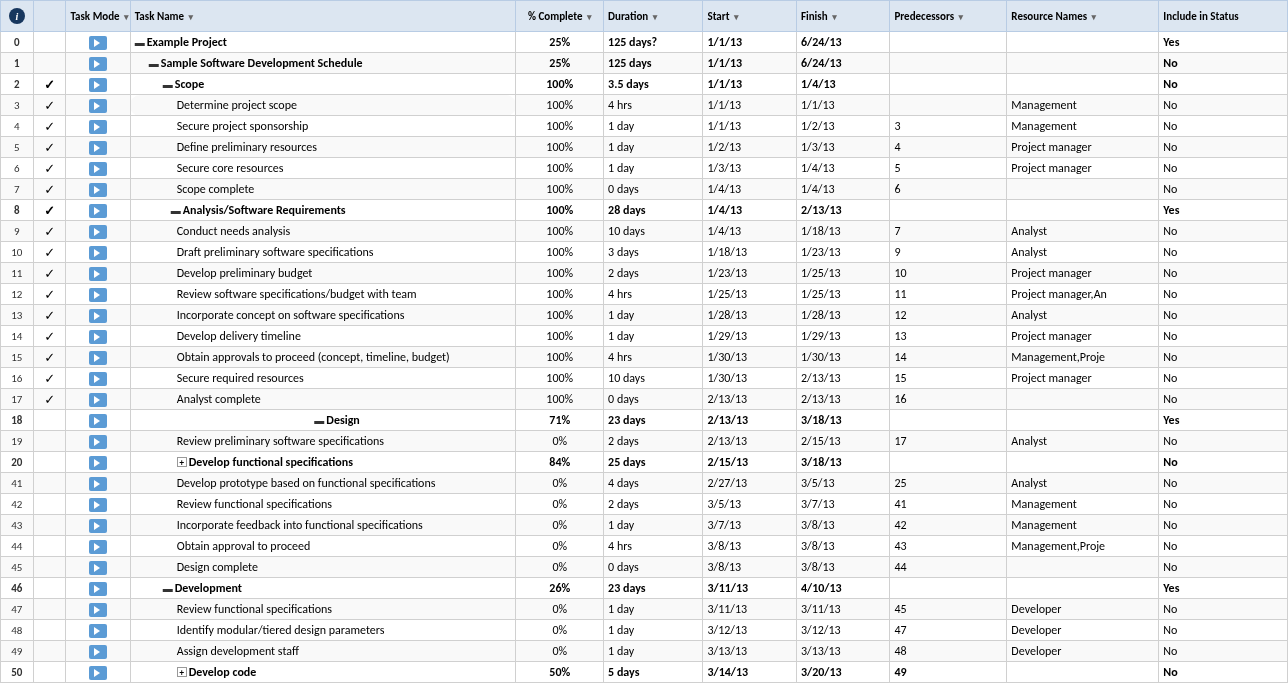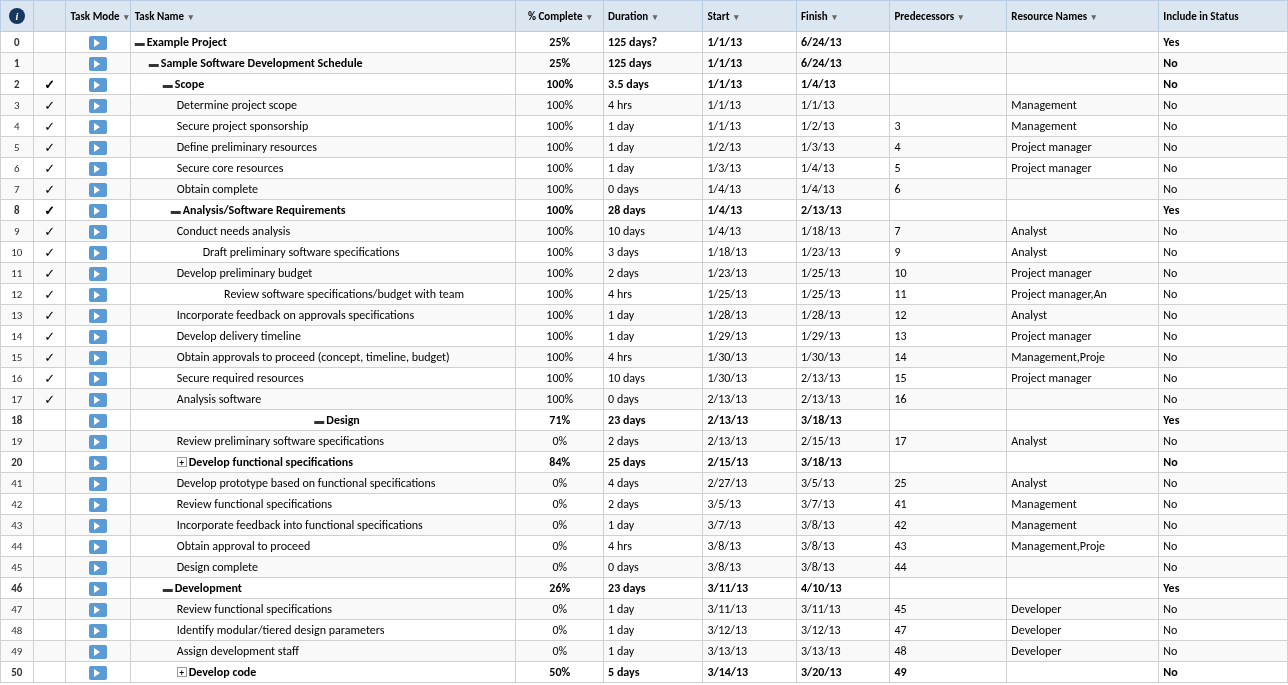--- a/index.html
+++ b/index.html
@@ -223,21 +223,21 @@
           <td class="col-start">1/3/13</td>
           <td class="col-finish">1/4/13</td>
           <td class="col-predecessors">5</td>
           <td class="col-resource">Project manager</td>
           <td class="col-include">No</td>
         </tr>
         <tr>
           <td class="col-id" style="text-align: center; font-size: 11px; color: rgb(51, 51, 51);">7</td>
           <td class="col-info" style="text-align: center;"><span class="checkmark">✓</span></td>
           <td class="col-task-mode" style="text-align: center;"><span style="display: inline-block; width: 18px; height: 14px; background: rgb(91, 155, 213); border-radius: 2px; position: relative; vertical-align: middle;"><span style="display: block; width: 0px; height: 0px; border-left: 6px solid white; border-top: 4px solid transparent; border-bottom: 4px solid transparent; position: absolute; top: 3px; left: 5px;"></span></span></td>
-          <td class="col-task-name" style="padding-left: 46px;"><span>Obtain complete</span></td>
+          <td class="col-task-name" style="padding-left: 46px;"><span>Scope complete</span></td>
           <td class="col-pct" style="text-align: center;">100%</td>
           <td class="col-duration">0 days</td>
           <td class="col-start">1/4/13</td>
           <td class="col-finish">1/4/13</td>
           <td class="col-predecessors">6</td>
           <td class="col-resource"></td>
           <td class="col-include">No</td>
         </tr>
         <tr class="bold-row">
           <td class="col-id" style="text-align: center; font-size: 11px; color: rgb(51, 51, 51);">8</td>
@@ -262,21 +262,21 @@
           <td class="col-start">1/4/13</td>
           <td class="col-finish">1/18/13</td>
           <td class="col-predecessors">7</td>
           <td class="col-resource">Analyst</td>
           <td class="col-include">No</td>
         </tr>
         <tr>
           <td class="col-id" style="text-align: center; font-size: 11px; color: rgb(51, 51, 51);">10</td>
           <td class="col-info" style="text-align: center;"><span class="checkmark">✓</span></td>
           <td class="col-task-mode" style="text-align: center;"><span style="display: inline-block; width: 18px; height: 14px; background: rgb(91, 155, 213); border-radius: 2px; position: relative; vertical-align: middle;"><span style="display: block; width: 0px; height: 0px; border-left: 6px solid white; border-top: 4px solid transparent; border-bottom: 4px solid transparent; position: absolute; top: 3px; left: 5px;"></span></span></td>
-          <td class="col-task-name" style="padding-left: 72px;"><span>Draft preliminary software specifications</span></td>
+          <td class="col-task-name" style="padding-left: 46px;"><span>Draft preliminary software specifications</span></td>
           <td class="col-pct" style="text-align: center;">100%</td>
           <td class="col-duration">3 days</td>
           <td class="col-start">1/18/13</td>
           <td class="col-finish">1/23/13</td>
           <td class="col-predecessors">9</td>
           <td class="col-resource">Analyst</td>
           <td class="col-include">No</td>
         </tr>
         <tr>
           <td class="col-id" style="text-align: center; font-size: 11px; color: rgb(51, 51, 51);">11</td>
@@ -288,34 +288,34 @@
           <td class="col-start">1/23/13</td>
           <td class="col-finish">1/25/13</td>
           <td class="col-predecessors">10</td>
           <td class="col-resource">Project manager</td>
           <td class="col-include">No</td>
         </tr>
         <tr>
           <td class="col-id" style="text-align: center; font-size: 11px; color: rgb(51, 51, 51);">12</td>
           <td class="col-info" style="text-align: center;"><span class="checkmark">✓</span></td>
           <td class="col-task-mode" style="text-align: center;"><span style="display: inline-block; width: 18px; height: 14px; background: rgb(91, 155, 213); border-radius: 2px; position: relative; vertical-align: middle;"><span style="display: block; width: 0px; height: 0px; border-left: 6px solid white; border-top: 4px solid transparent; border-bottom: 4px solid transparent; position: absolute; top: 3px; left: 5px;"></span></span></td>
-          <td class="col-task-name" style="padding-left: 46px; text-align: center;"><span>Review software specifications/budget with team</span></td>
+          <td class="col-task-name" style="padding-left: 46px;"><span>Review software specifications/budget with team</span></td>
           <td class="col-pct" style="text-align: center;">100%</td>
           <td class="col-duration">4 hrs</td>
           <td class="col-start">1/25/13</td>
           <td class="col-finish">1/25/13</td>
           <td class="col-predecessors">11</td>
           <td class="col-resource">Project manager,An</td>
           <td class="col-include">No</td>
         </tr>
         <tr>
           <td class="col-id" style="text-align: center; font-size: 11px; color: rgb(51, 51, 51);">13</td>
           <td class="col-info" style="text-align: center;"><span class="checkmark">✓</span></td>
           <td class="col-task-mode" style="text-align: center;"><span style="display: inline-block; width: 18px; height: 14px; background: rgb(91, 155, 213); border-radius: 2px; position: relative; vertical-align: middle;"><span style="display: block; width: 0px; height: 0px; border-left: 6px solid white; border-top: 4px solid transparent; border-bottom: 4px solid transparent; position: absolute; top: 3px; left: 5px;"></span></span></td>
-          <td class="col-task-name" style="padding-left: 46px;"><span>Incorporate feedback on approvals specifications</span></td>
+          <td class="col-task-name" style="padding-left: 46px;"><span>Incorporate concept on software specifications</span></td>
           <td class="col-pct" style="text-align: center;">100%</td>
           <td class="col-duration">1 day</td>
           <td class="col-start">1/28/13</td>
           <td class="col-finish">1/28/13</td>
           <td class="col-predecessors">12</td>
           <td class="col-resource">Analyst</td>
           <td class="col-include">No</td>
         </tr>
         <tr>
           <td class="col-id" style="text-align: center; font-size: 11px; color: rgb(51, 51, 51);">14</td>
@@ -353,21 +353,21 @@
           <td class="col-start">1/30/13</td>
           <td class="col-finish">2/13/13</td>
           <td class="col-predecessors">15</td>
           <td class="col-resource">Project manager</td>
           <td class="col-include">No</td>
         </tr>
         <tr>
           <td class="col-id" style="text-align: center; font-size: 11px; color: rgb(51, 51, 51);">17</td>
           <td class="col-info" style="text-align: center;"><span class="checkmark">✓</span></td>
           <td class="col-task-mode" style="text-align: center;"><span style="display: inline-block; width: 18px; height: 14px; background: rgb(91, 155, 213); border-radius: 2px; position: relative; vertical-align: middle;"><span style="display: block; width: 0px; height: 0px; border-left: 6px solid white; border-top: 4px solid transparent; border-bottom: 4px solid transparent; position: absolute; top: 3px; left: 5px;"></span></span></td>
-          <td class="col-task-name" style="padding-left: 46px;"><span>Analysis software</span></td>
+          <td class="col-task-name" style="padding-left: 46px;"><span>Analyst complete</span></td>
           <td class="col-pct" style="text-align: center;">100%</td>
           <td class="col-duration">0 days</td>
           <td class="col-start">2/13/13</td>
           <td class="col-finish">2/13/13</td>
           <td class="col-predecessors">16</td>
           <td class="col-resource"></td>
           <td class="col-include">No</td>
         </tr>
         <tr class="bold-row">
           <td class="col-id" style="text-align: center; font-size: 11px; color: rgb(51, 51, 51);">18</td>

